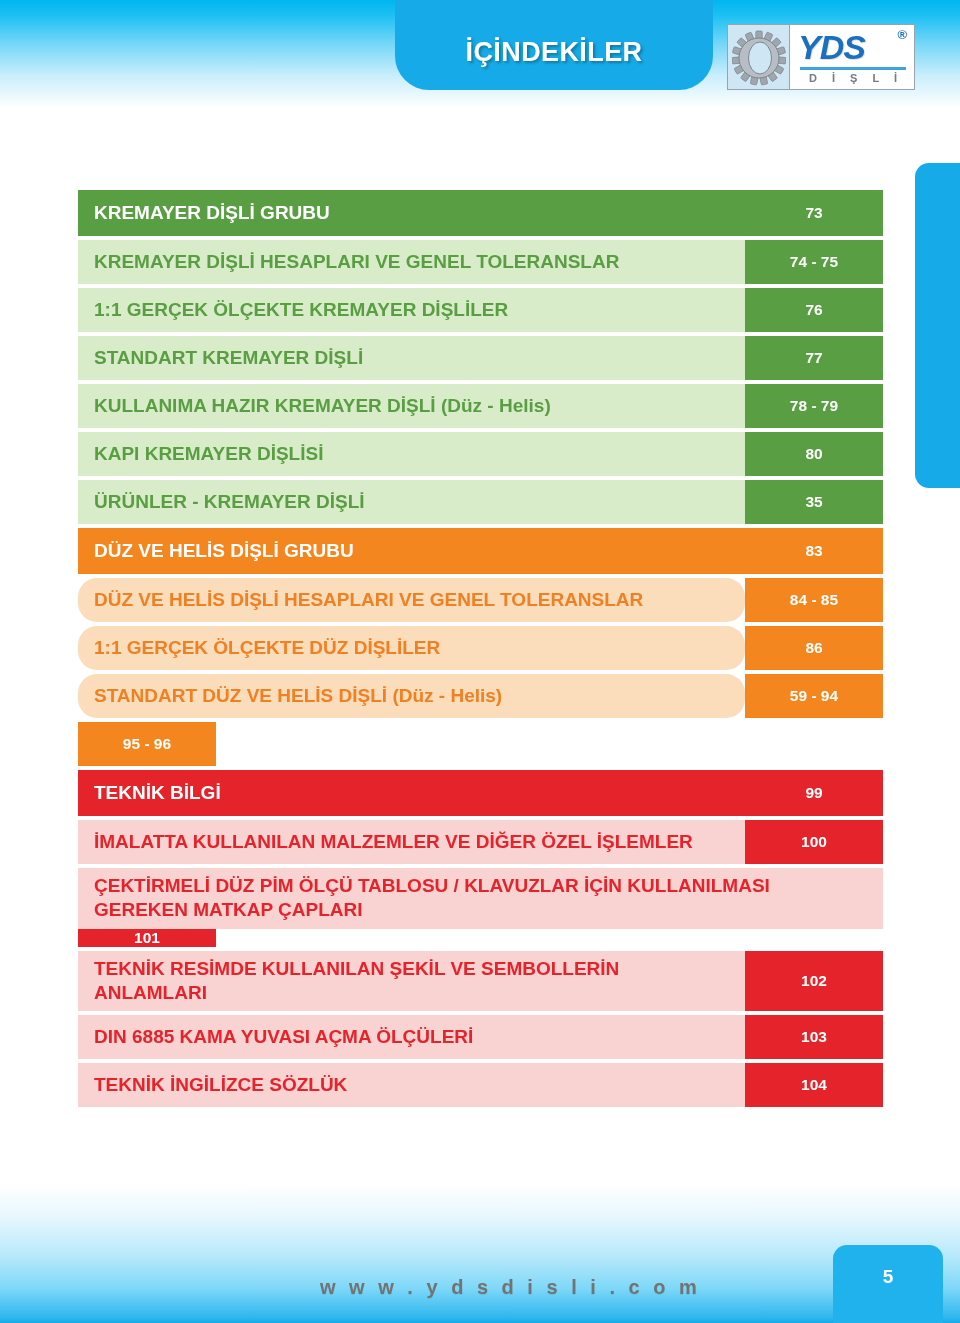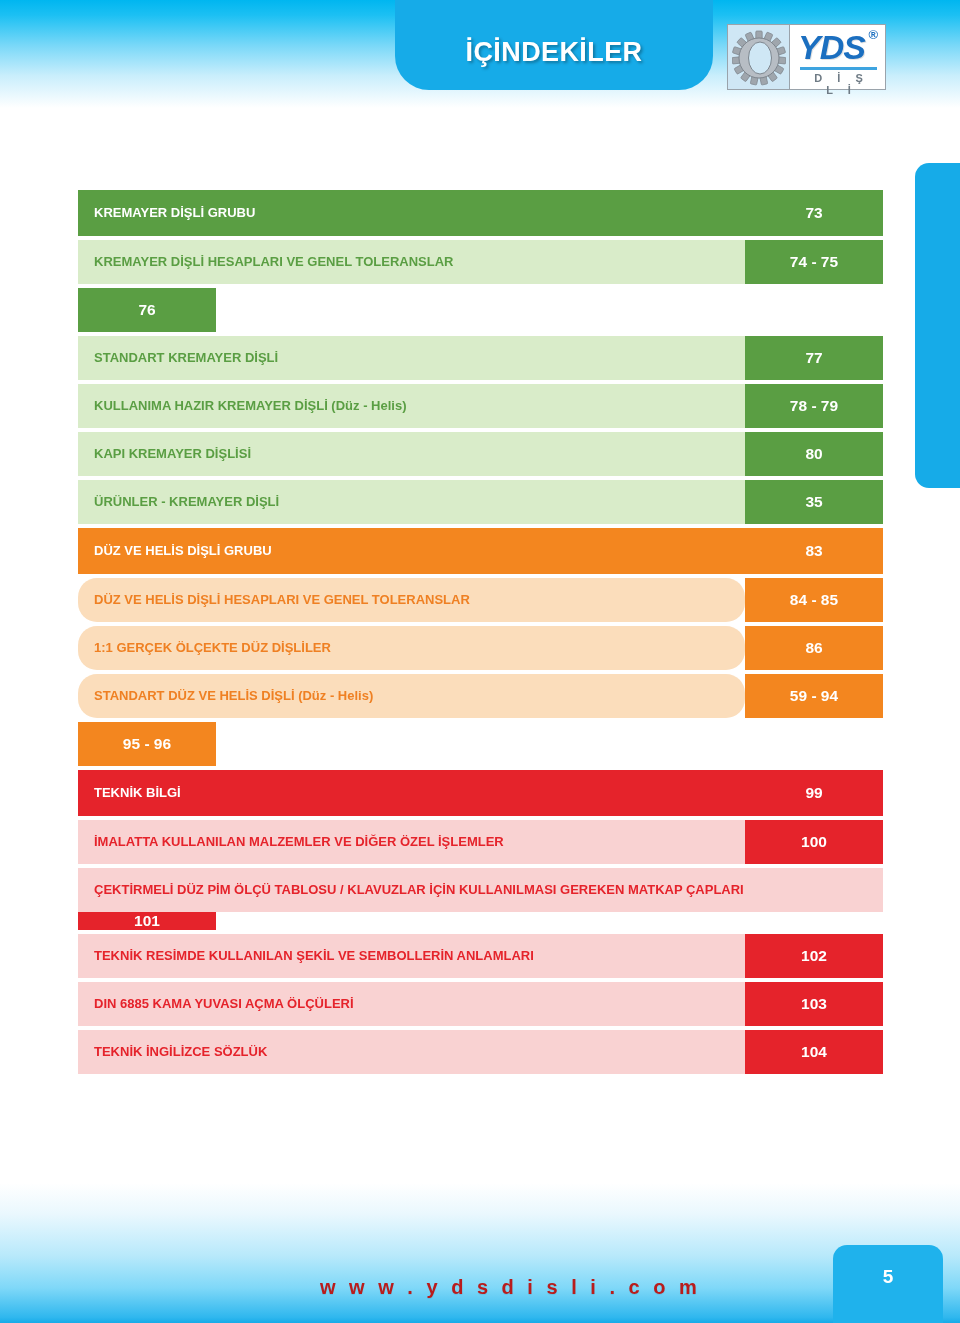--- a/index.html
+++ b/index.html
@@ -49,21 +49,21 @@
     letter-spacing: 0.4px;
     text-shadow: 2px 2px 3px rgba(0,0,0,0.30);
     margin-top: 15px;
   }
 
   
   .logo-box {
     position: absolute;
     top: 24px;
     left: 727px;
-    width: 159px;
+    width: 188px;
     height: 66px;
     border: 1px solid #9aa3ab;
     background: #ffffff;
     display: flex;
     align-items: stretch;
   }
   .logo-gear-cell {
     width: 62px;
     background: #cfe7f5;
     border-right: 1px solid #9aa3ab;
@@ -129,21 +129,21 @@
     display: flex;
     align-items: stretch;
     margin-bottom: 4px;
     min-height: 44px;
   }
   .toc-row .label {
     flex: 1;
     display: flex;
     align-items: center;
     padding: 6px 14px 6px 16px;
-    font-size: 13px;
+    font-size: 19px;
     font-weight: bold;
     line-height: 1.28;
   }
   .toc-row .page {
     width: 138px;
     display: flex;
     align-items: center;
     justify-content: center;
     font-size: 15.5px;
     font-weight: bold;
@@ -183,21 +183,21 @@
         #7fd8f8 75%,
         #2fb7ee 96%,
         #16abe8 100%);
   }
   .footer-url {
     position: absolute;
     left: 320px;
     bottom: 24px;
     font-size: 20px;
     font-weight: bold;
-    color: #b91c1c;
+    color: #737373;
     letter-spacing: 4px;
     text-shadow: 0 1px 1px rgba(0,0,0,0.08);
   }
   .page-number-tab {
     position: absolute;
     left: 833px;
     bottom: 0px;
     width: 110px;
     height: 78px;
     background: #1fb2ec;
@@ -291,20 +291,21 @@
 <div class="toc" id="toc">
     <div class="toc-row group g-strong">
       <div class="label">KREMAYER DİŞLİ GRUBU</div>
       <div class="page">73</div>
     </div>
     <div class="toc-row">
       <div class="label g-soft c-green">KREMAYER DİŞLİ HESAPLARI VE GENEL TOLERANSLAR</div>
       <div class="page g-strong">74 - 75</div>
     </div>
     <div class="toc-row">
+      <div class="label g-soft c-green">1:1 GERÇEK ÖLÇEKTE KREMAYER DİŞLİLER</div>
       <div class="page g-strong">76</div>
     </div>
     <div class="toc-row">
       <div class="label g-soft c-green">STANDART KREMAYER DİŞLİ</div>
       <div class="page g-strong">77</div>
     </div>
     <div class="toc-row">
       <div class="label g-soft c-green">KULLANIMA HAZIR KREMAYER DİŞLİ  (Düz - Helis)</div>
       <div class="page g-strong">78 - 79</div>
     </div>

